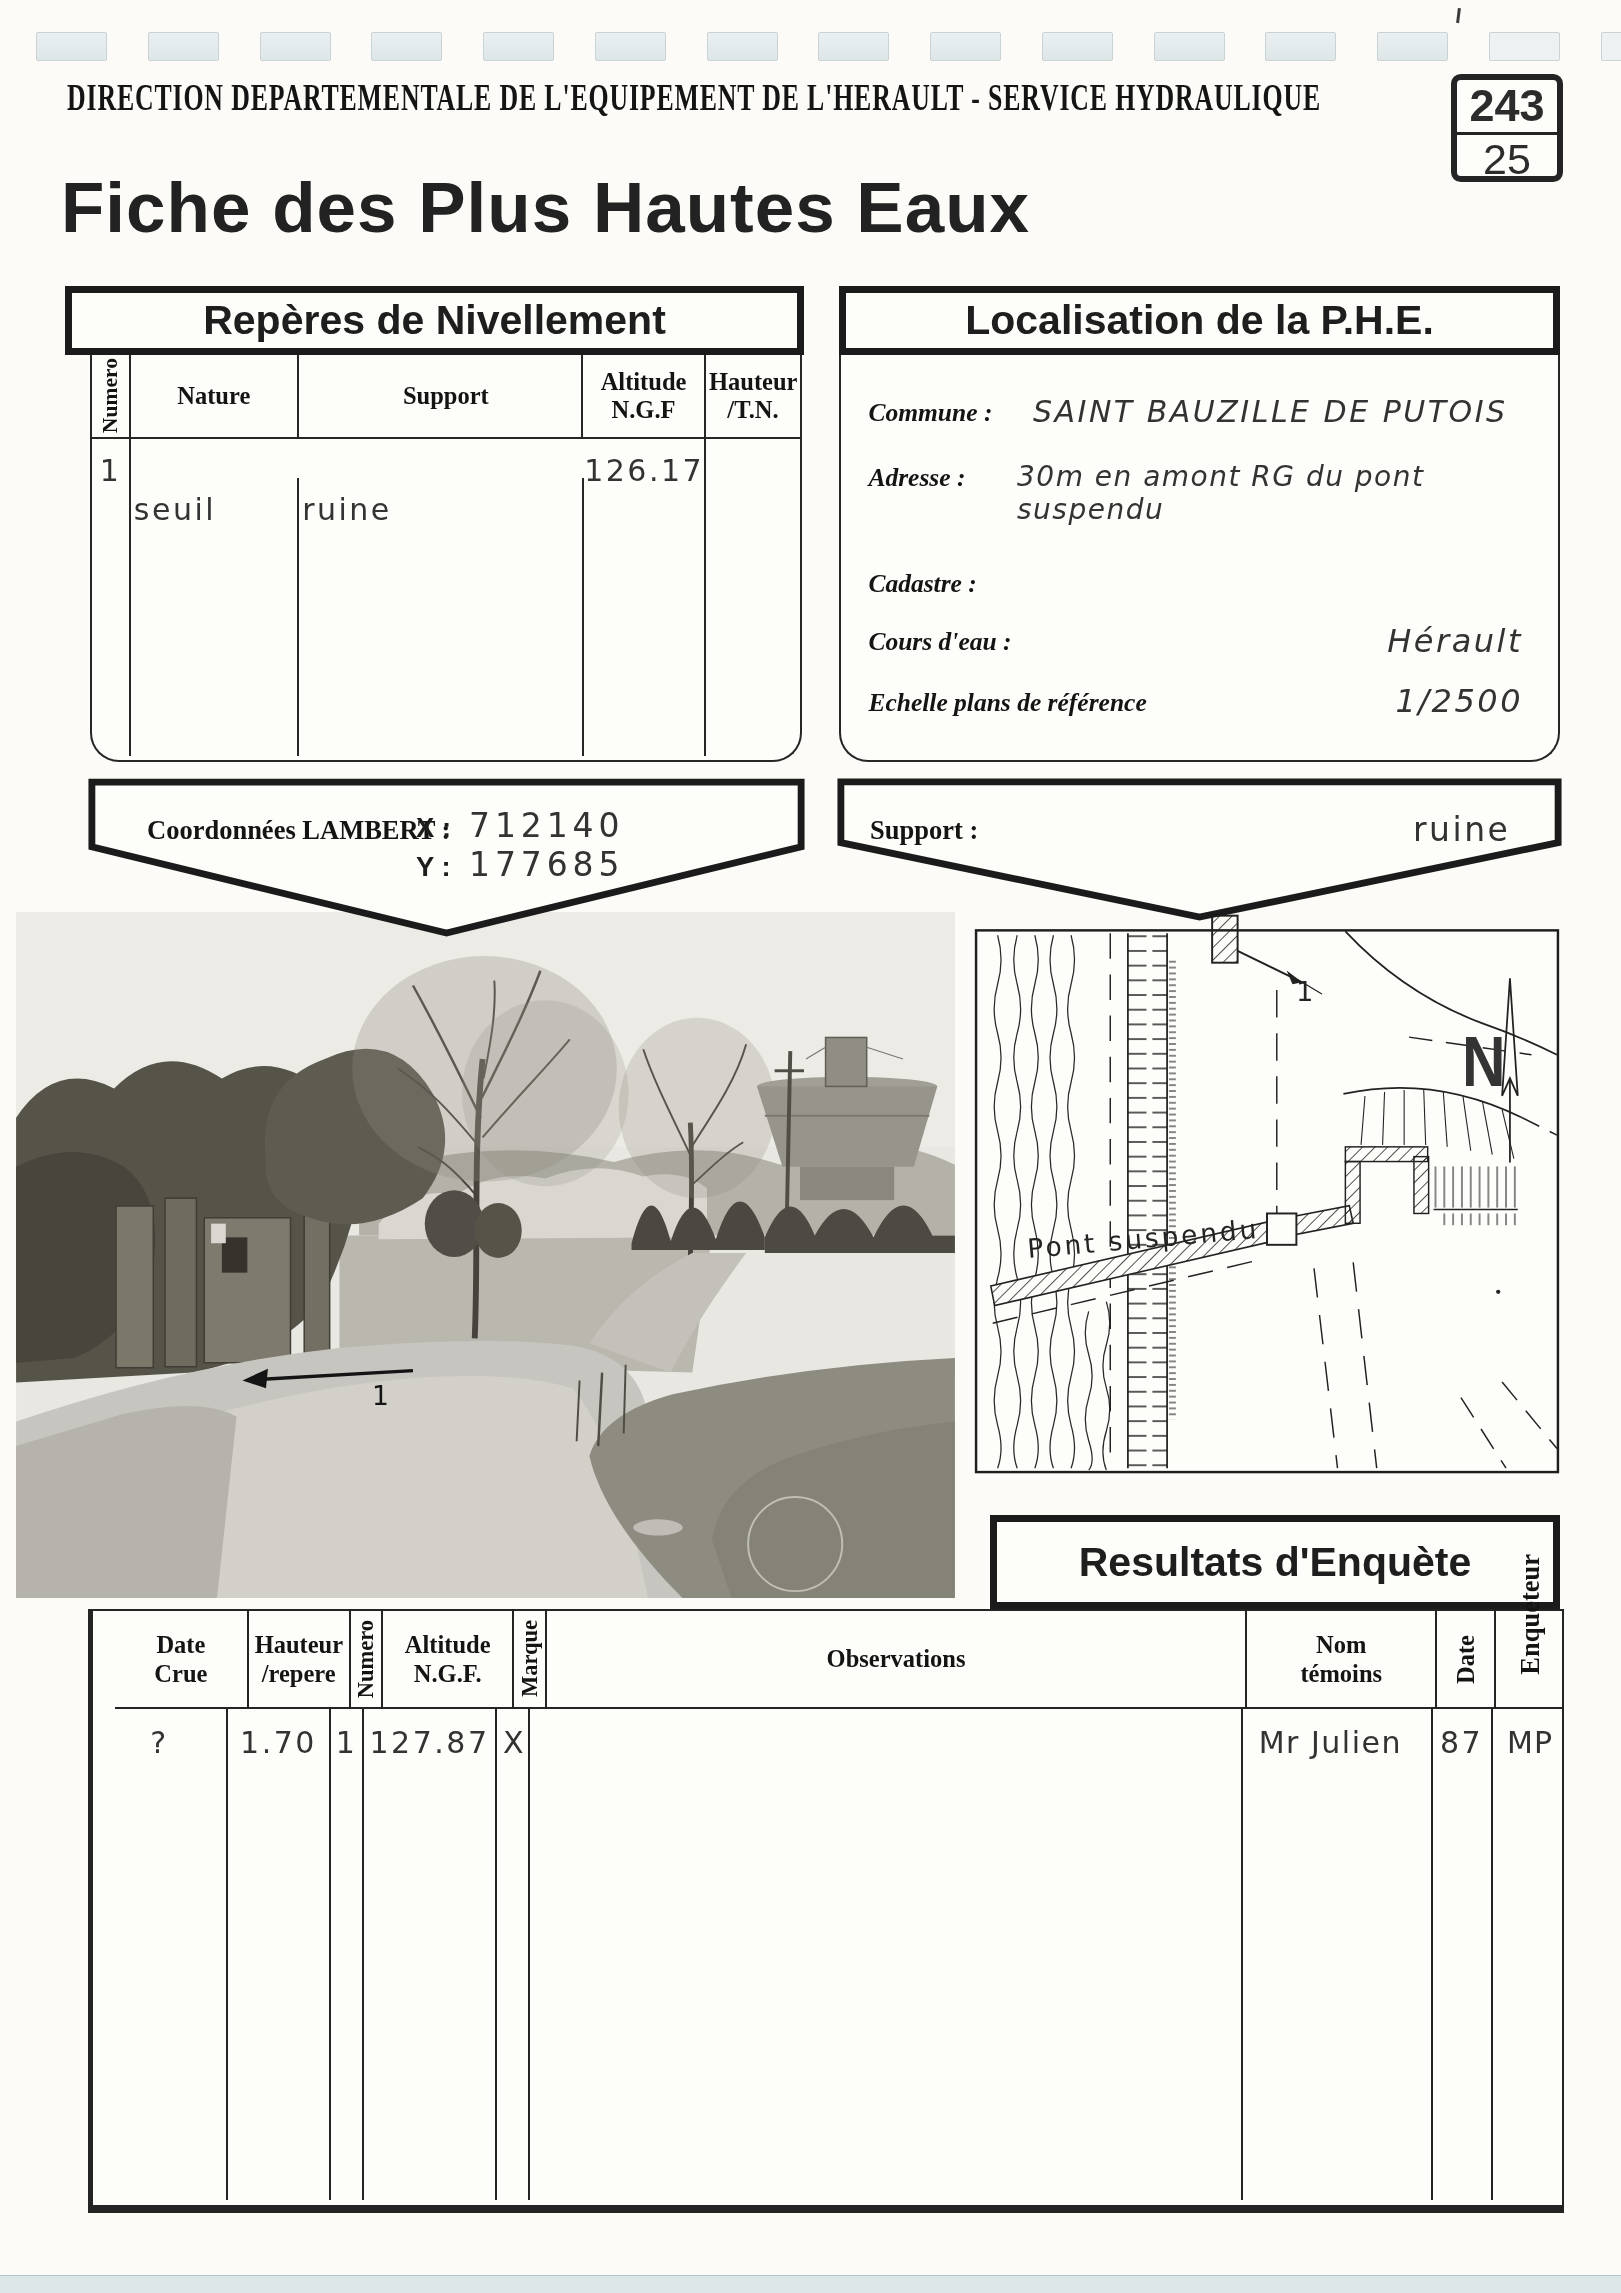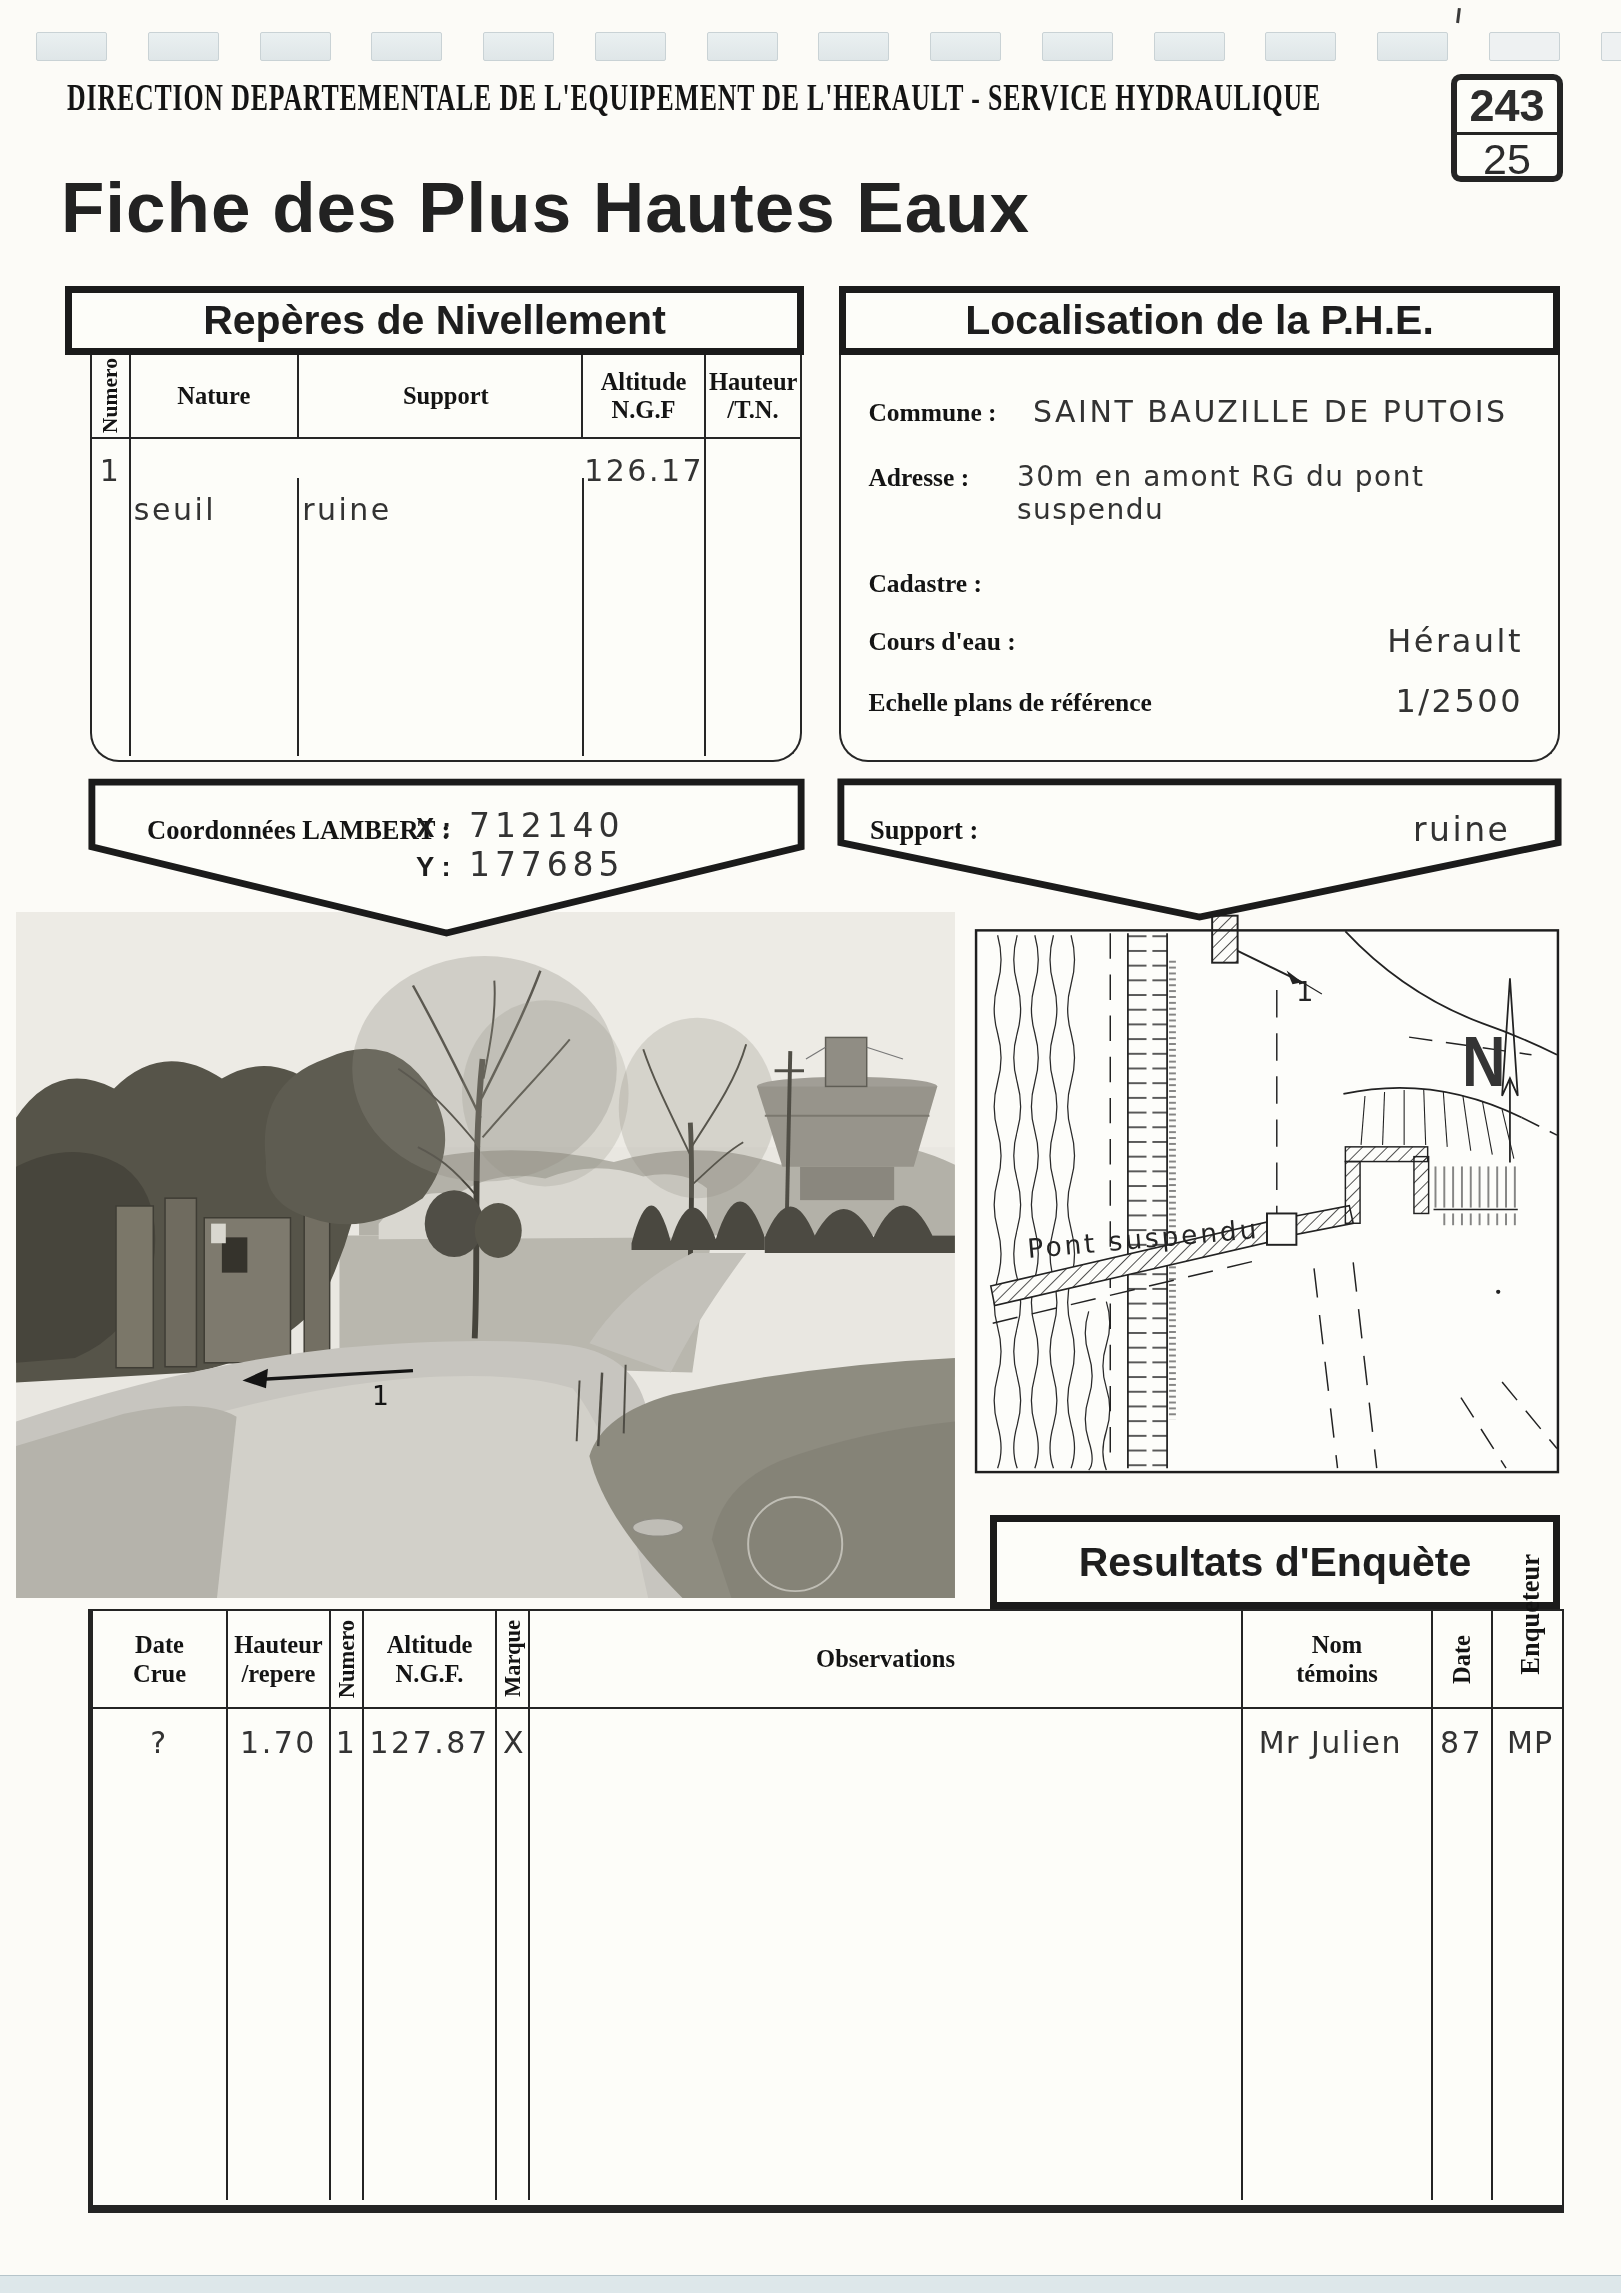--- a/index.html
+++ b/index.html
@@ -30,40 +30,40 @@
           border-radius:0 0 29px 29px;background:#fdfdf9;box-sizing:border-box;}
   .lt-head{display:flex;height:84px;border-bottom:2.9px solid #262626;box-sizing:border-box;}
   .lt-hc{display:flex;align-items:center;justify-content:center;text-align:center;font-size:24.5px;line-height:1.15;
          border-right:2.9px solid #262626;box-sizing:border-box;}
   .lt-body{display:flex;height:317px;}
   .lt-col{border-right:2.9px solid #262626;box-sizing:border-box;padding-top:13.7px;font-size:30px;}
   .lw0{width:39px;} .lw1{width:169px;} .lw2{width:286px;padding-left:12px;} .lw3{width:123px;} .lw4{width:94px;border-right:none !important;}
   .center{text-align:center;} .padl{padding-left:3px;margin-top:39px;}
   
   .rfields{position:absolute;left:839px;top:355px;width:721px;height:407px;border:2.9px solid #262626;border-top:none;
-           border-radius:0 0 29px 29px;background:#fdfdf9;box-sizing:border-box;}
+           border-radius:0 0 29px 29px;background:#fdfdf9;box-sizing:border-box;font-style:italic;}
   .fld-lbl{position:absolute;font-size:25.5px;}
   .fld-val{position:absolute;font-size:29px;}
   
   .pent{position:absolute;z-index:3;}
   .pent-txt{position:absolute;z-index:4;white-space:nowrap;}
   
   .photo{position:absolute;left:15.7px;top:912px;z-index:1;}
   .photo-note{position:absolute;left:372px;top:1380px;z-index:2;font-size:26.5px;color:#141414;
               font-family:"DejaVu Sans",sans-serif;}
   .mapsvg{position:absolute;left:973px;top:900px;z-index:1;}
   .map-bridge{position:absolute;left:1027px;top:1223px;font-size:26.5px;letter-spacing:2.9px;color:#242424;
               font-family:"DejaVu Sans",sans-serif;transform:rotate(-5deg);white-space:nowrap;z-index:2;}
   .map-one{position:absolute;left:1296px;top:976px;font-size:27.4px;color:#242424;font-family:"DejaVu Sans",sans-serif;z-index:2;}
   .map-n{position:absolute;left:1462px;top:1021px;font-size:71px;font-weight:700;color:#343434;z-index:2;
          transform:scaleX(0.85);transform-origin:left top;}
   
   .btable{position:absolute;left:88px;top:1609px;width:1476px;height:604px;border:2.9px solid #242424;
           border-left-width:5.9px;border-bottom-width:8.8px;background:#fdfdf9;box-sizing:border-box;z-index:2;}
-  .bt-head{display:flex;height:98px;border-bottom:2.9px solid #242424;box-sizing:border-box;}
+  .bt-head{display:flex;height:98px;border-bottom:2.9px solid #242424;box-sizing:border-box;margin-left:22px;}
   .bt-hc{display:flex;align-items:center;justify-content:center;text-align:center;font-size:24.5px;line-height:1.2;
          border-right:2.9px solid #242424;box-sizing:border-box;}
   .bt-body{display:flex;height:491px;}
   .bt-col{border-right:2.9px solid #242424;box-sizing:border-box;padding-top:15.7px;font-size:30px;}
   .b0{width:135px;} .b1{width:103px;} .b2{width:33px;} .b3{width:133px;} .b4{width:33px;}
   .b5{width:713px;} .b6{width:190px;} .b7{width:60px;} .b8{width:67px;border-right:none !important;}
   .enq-overlay{position:absolute;left:1506px;top:1519px;width:49px;height:190px;display:flex;align-items:center;
                justify-content:center;z-index:6;font-size:26.5px;}
   .res-box{z-index:5;}
   

